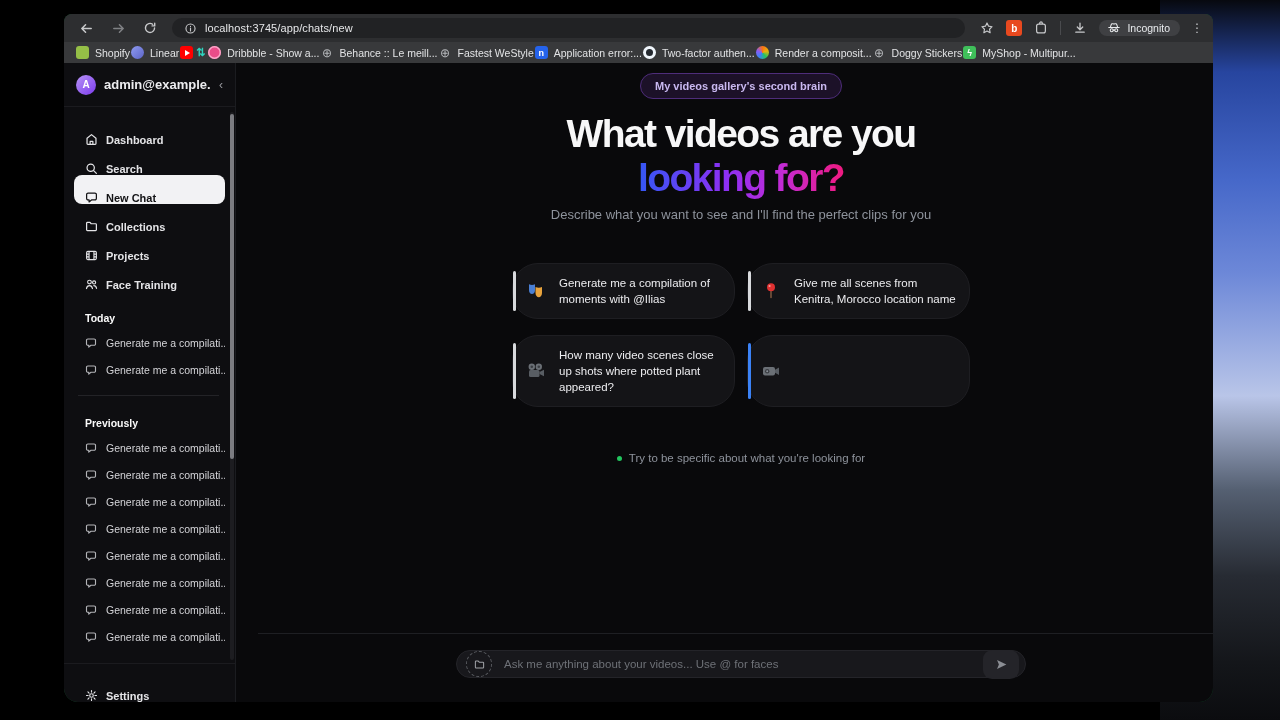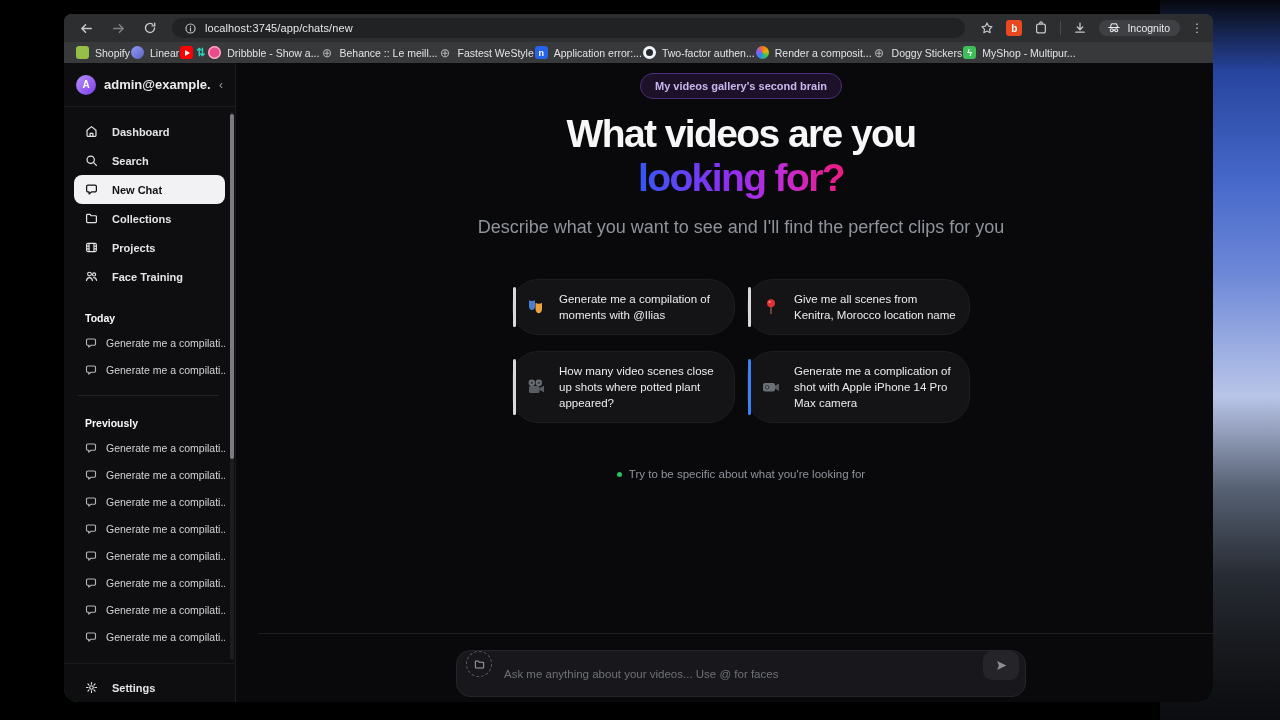--- a/index.html
+++ b/index.html
@@ -55,21 +55,21 @@
   .sidebar { width:172px; flex:none; background:#0e0e11; border-right:1px solid #1b1c20;
     display:flex; flex-direction:column; position:relative; }
   .sb-head { height:44px; flex:none; display:flex; align-items:center; gap:8px; padding:0 10px 0 12px;
     border-bottom:1px solid #1b1b1f; }
   .avatar { width:20px; height:20px; border-radius:50%; flex:none;
     background:linear-gradient(135deg,#b794f6,#7c3aed); color:#fff; font-size:10px; font-weight:700;
     display:flex; align-items:center; justify-content:center; }
   .sb-email { flex:1; font-size:13px; font-weight:700; color:#ececef; white-space:nowrap; overflow:hidden; }
   .sb-collapse { color:#9a9ba0; font-size:12px; padding-right:2px; }
   .sb-nav { padding:10px 10px 0; flex:none; }
-  .nav-item { height:29px; display:flex; align-items:center; gap:14px; padding:0 11px; border-radius:8px;
+  .nav-item { height:29px; display:flex; align-items:flex-end; gap:8px; padding:0 11px; border-radius:8px;
     color:#e4e4e7; font-size:11px; font-weight:700; }
   .nav-item svg, .chat-item svg { flex:none; }
   .nav-item.active { background:#f2f2f4; color:#121214; }
   .sb-mid { flex:1; overflow:hidden; }
   .sb-title { font-size:10.5px; font-weight:700; color:#fafafa; padding:0 21px; margin-top:21px; margin-bottom:5px; }
   .chat-item { height:27px; display:flex; align-items:center; gap:9px; margin:0 10px; padding:0 11px;
     color:#d4d4d8; font-size:10.5px; font-weight:500; white-space:nowrap; overflow:hidden; }
   .chat-item svg { color:#b3b4b8; }
   .sb-divider { height:1px; background:#232327; margin:12px 16px 0 14px; }
   .sb-bottom { flex:none; border-top:1px solid #1b1b1f; padding:9px 10px 0; }
@@ -77,34 +77,34 @@
   .sb-thumb { position:absolute; right:1px; top:51px; width:4px; height:345px; background:#7b7c81; border-radius:2px; }
 
   
   .main { flex:1; position:relative; background:#09090b; }
   .content { text-align:center; padding-top:10px; padding-left:33px; }
   .badge { display:inline-block; padding:6px 14px; border-radius:999px; background:#1c1128;
     border:1px solid #4e2d7a; color:#c9b8f0; font-size:11px; font-weight:600; }
   h1 { margin-top:13px; font-size:39px; line-height:44px; font-weight:700; letter-spacing:-1.6px; color:#f7f7f8; }
   .grad { background:linear-gradient(90deg,#3457f5 0%,#8b30f3 42%,#c32bd4 70%,#ef1a80 100%);
     -webkit-background-clip:text; background-clip:text; color:transparent; }
-  .subtitle { margin-top:17px; font-size:18px; color:#8e939c; }
+  .subtitle { margin-top:7px; font-size:13px; color:#8e939c; }
   .cards { display:grid; grid-template-columns:223px 223px; gap:16px 12px; justify-content:center; margin-top:41px; }
   .card { position:relative; background:#141417; border:1px solid #1e1e22; border-radius:26px;
     padding:11px 12px 11px 46px; text-align:left; display:flex; align-items:center; min-height:54px; }
   .card::before { content:""; position:absolute; left:0; top:7px; bottom:7px; width:3px; border-radius:3px; background:#d8dadd; }
   .card.blue::before { background:#3b82f6; }
   .card-icon { position:absolute; left:13px; top:50%; transform:translateY(-50%); width:20px; height:20px; }
   .card-text { font-size:11.5px; line-height:16px; color:#ececef; font-weight:500; }
   .tip { margin-top:45px; display:flex; align-items:center; justify-content:center; gap:7px;
     font-size:11.5px; color:#8e939c; }
   .tip-dot { width:5px; height:5px; border-radius:50%; background:#22c55e; }
   .footer { position:absolute; left:22px; right:0; bottom:0; height:69px; border-top:1px solid #1e1f23; }
-  .inputbar { position:absolute; left:198px; top:16px; width:570px; height:47px; background:#18181c;
-    border:1px solid #242429; border-radius:14px; display:flex; padding:0 6px 0 9px; }
+  .inputbar { position:absolute; left:198px; top:16px; width:570px; height:28px; background:#18181c;
+    border:1px solid #242429; border-radius:14px; display:flex; align-items:center; padding:0 6px 0 9px; }
   .attach { width:26px; height:26px; flex:none; border:1.3px dashed #5a5c61; border-radius:50%;
     display:flex; align-items:center; justify-content:center; color:#9fa1a6; }
   .chat-input { flex:1; margin-left:12px; background:transparent; border:none; outline:none;
     font-size:11.5px; color:#d7d8da; font-family:"Liberation Sans", sans-serif; }
   .chat-input::placeholder { color:#6e7177; }
   .send { width:36px; height:29px; flex:none; border-radius:9px; background:#242429;
     display:flex; align-items:center; justify-content:center; }
 </style>
 </head>
 <body>
@@ -396,21 +396,20 @@
               </svg>
             <span class="card-text">How many video scenes close up shots where potted plant appeared?</span>
           </div>
           <div class="card blue">
             <svg class="card-icon" viewBox="0 0 20 20">
                 <rect x="2" y="6" width="12" height="8.5" rx="2" fill="#6b7076"></rect>
                 <circle cx="6.2" cy="10.2" r="2.2" fill="#3a3d42"></circle>
                 <circle cx="6.2" cy="10.2" r="1" fill="#8a9099"></circle>
                 <path d="M14 8.8l4-2.2v7.4l-4-2.2z" fill="#585d63"></path>
               </svg>
-            <span class="card-text">Generate me a complication of shot with Apple iPhone 14 Pro Max camera</span>
           </div>
         </div>
 
         <div class="tip">
           <span class="tip-dot"></span>
           <span>Try to be specific about what you're looking for</span>
         </div>
       </div>
 
       <div class="footer">

